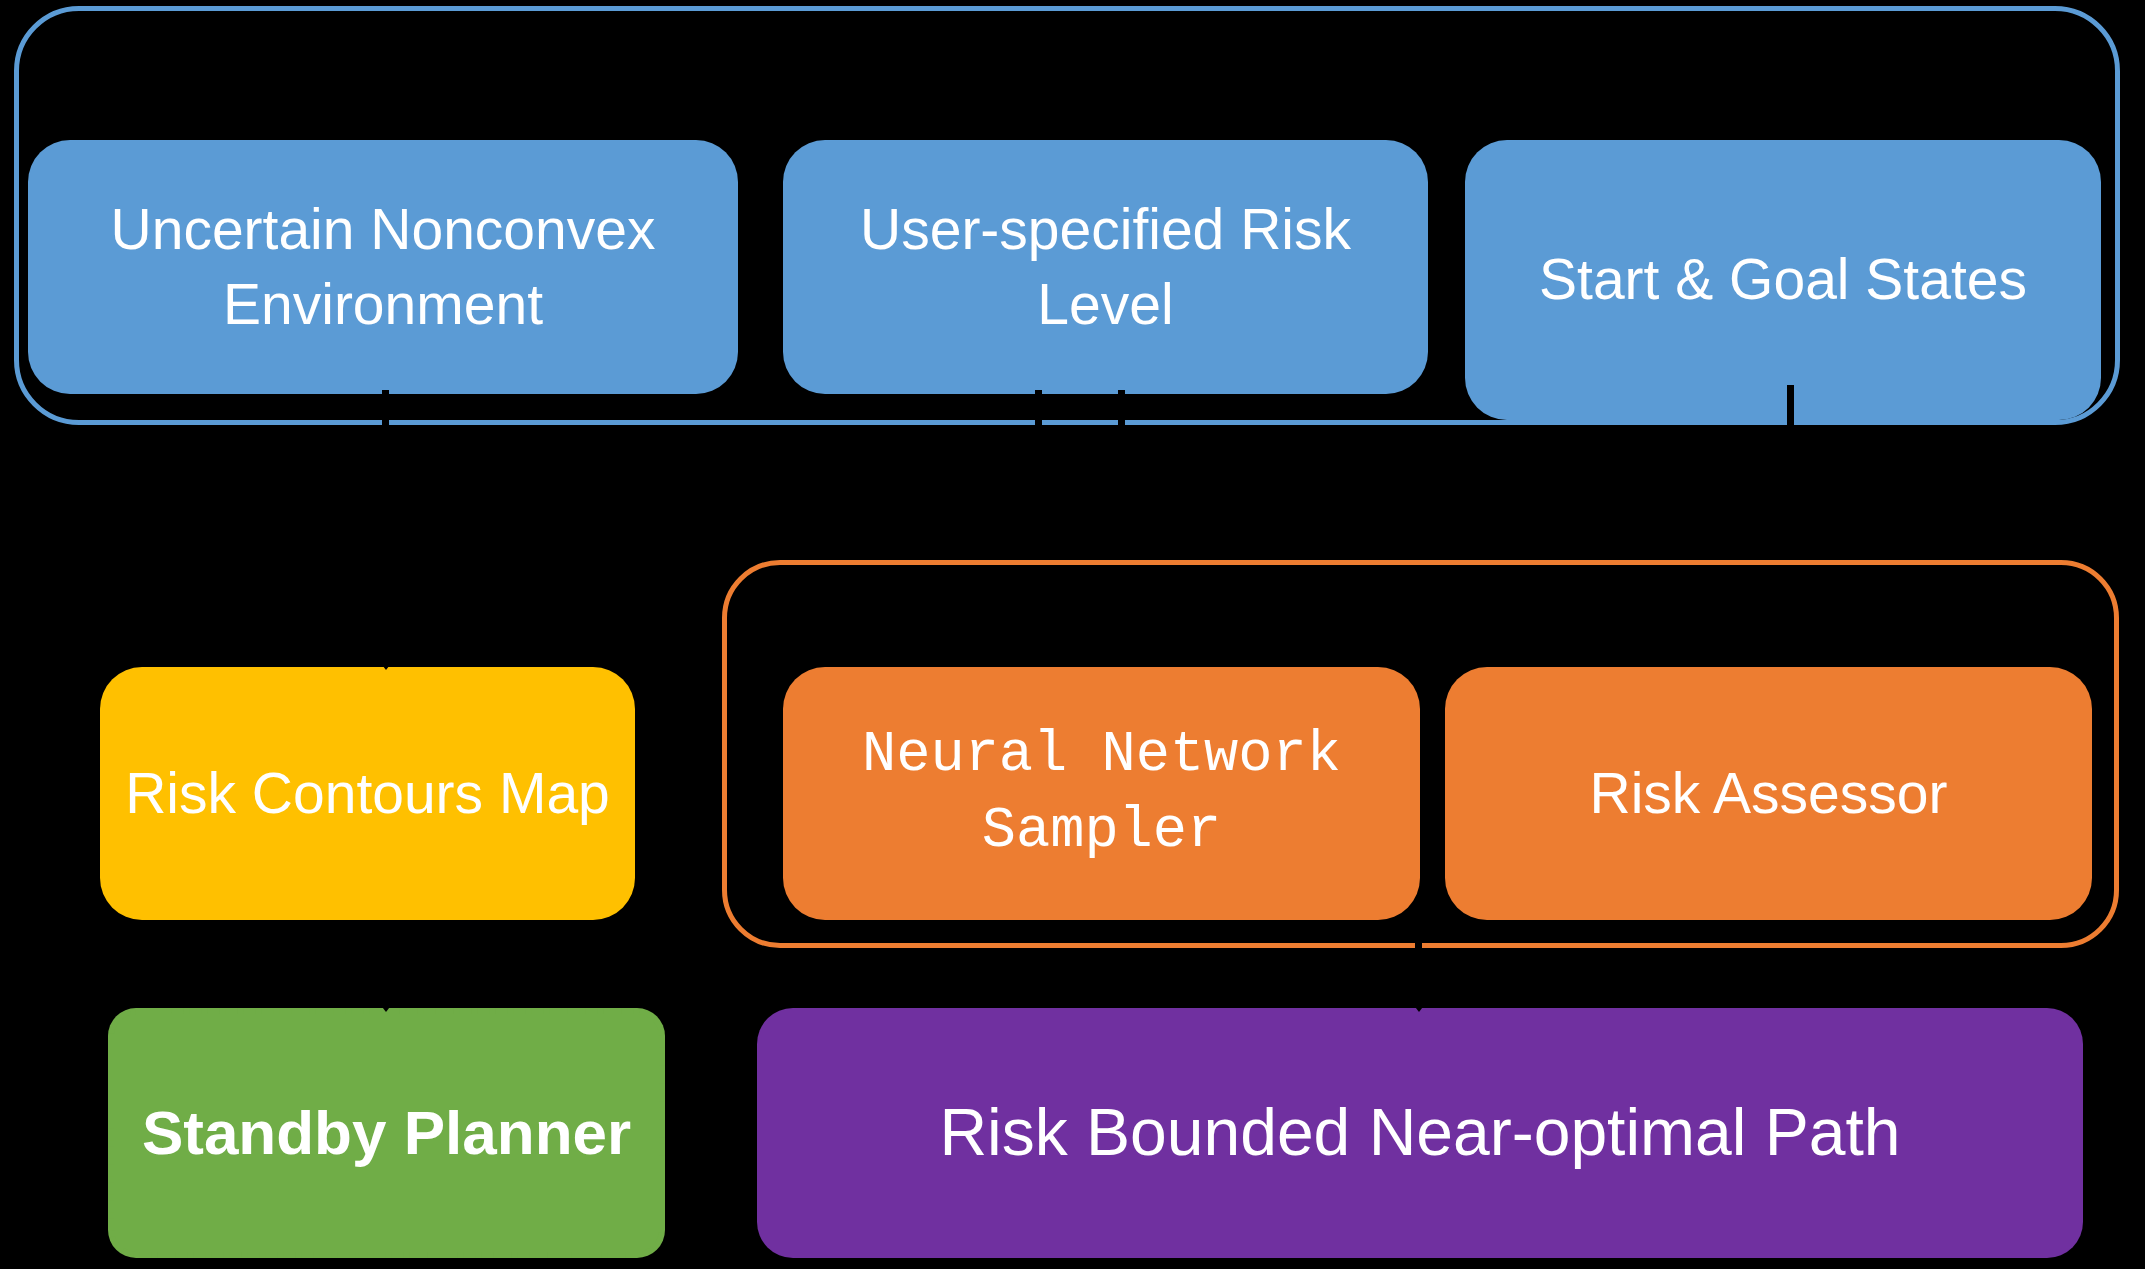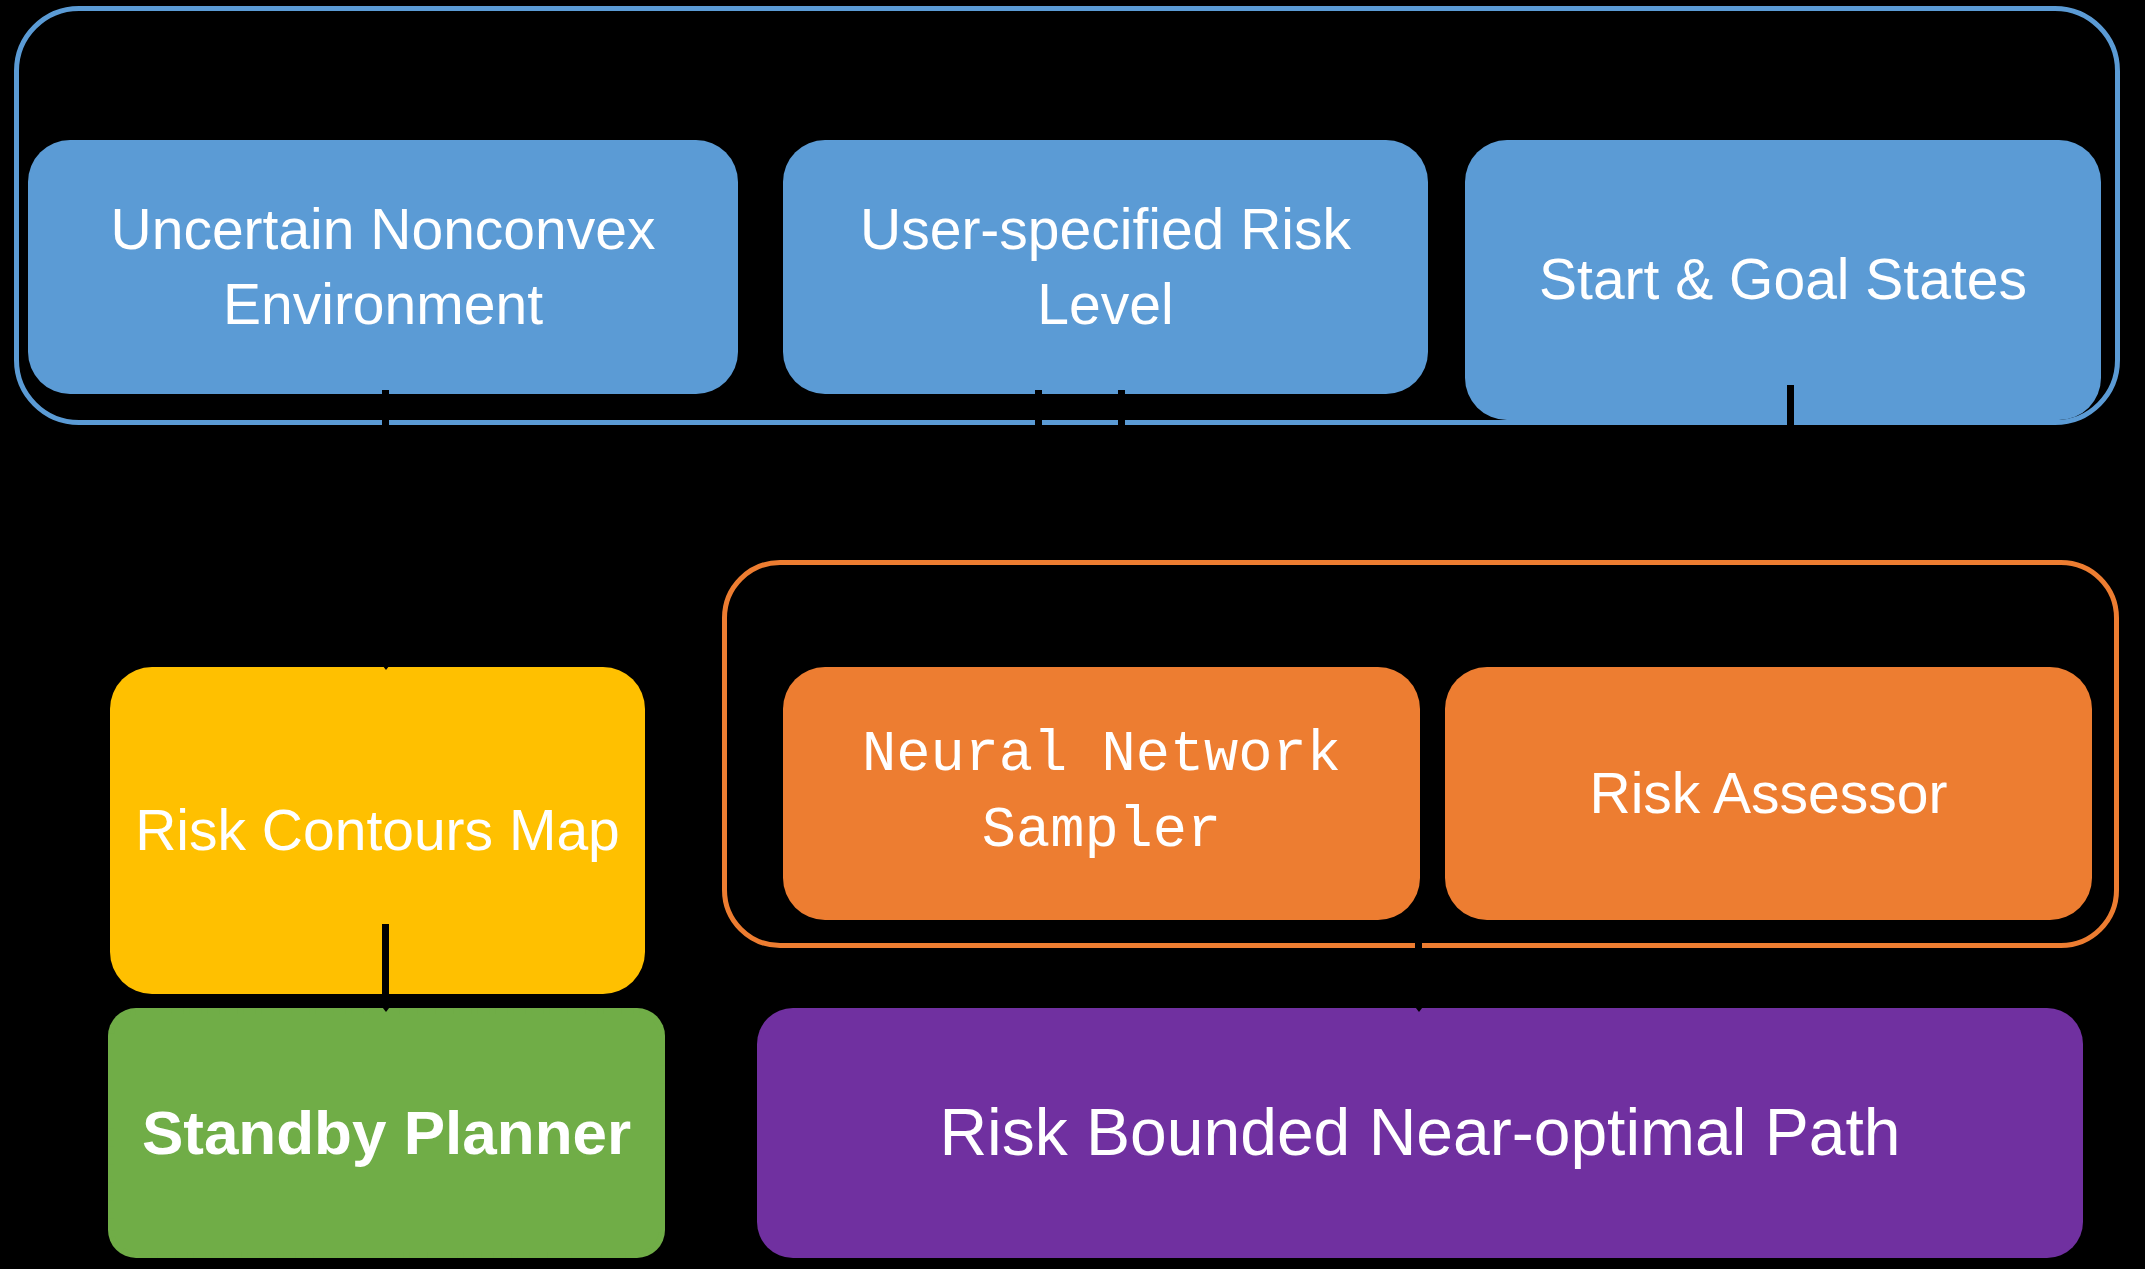--- a/index.html
+++ b/index.html
@@ -44,21 +44,21 @@
   .label {
     color: #fff;
     font-weight: 400;
     line-height: 1.32;
   }
   .row12 .label { font-size: 57px; }
   .box.environment { left: 28px;  top: 140px; width: 710px; height: 254px; border-radius: 42px; }
   .box.risk-level  { left: 783px; top: 140px; width: 645px; height: 254px; border-radius: 42px; }
   .box.risk-level .label { max-width: 500px; }
   .box.start-goal  { left: 1465px; top: 140px; width: 636px; height: 280px; border-radius: 42px; }
-  .box.risk-contours { left: 110px; top: 667px; width: 535px; height: 327px; border-radius: 42px; }
+  .box.risk-contours { left: 100px; top: 667px; width: 535px; height: 253px; border-radius: 42px; }
   .box.nn-sampler    { left: 783px; top: 667px; width: 637px; height: 253px; border-radius: 42px; font-family: Liberation Mono, monospace; }
   .box.risk-assessor { left: 1445px; top: 667px; width: 647px; height: 253px; border-radius: 42px; }
   .box.standby {
     left: 108px; top: 1008px; width: 557px; height: 250px;
     border-radius: 28px;
     border: 6px dashed transparent;
   }
   .box.standby .label { font-size: 62px; font-weight: bold; }
   .box.output {
     left: 757px; top: 1008px; width: 1326px; height: 250px;

